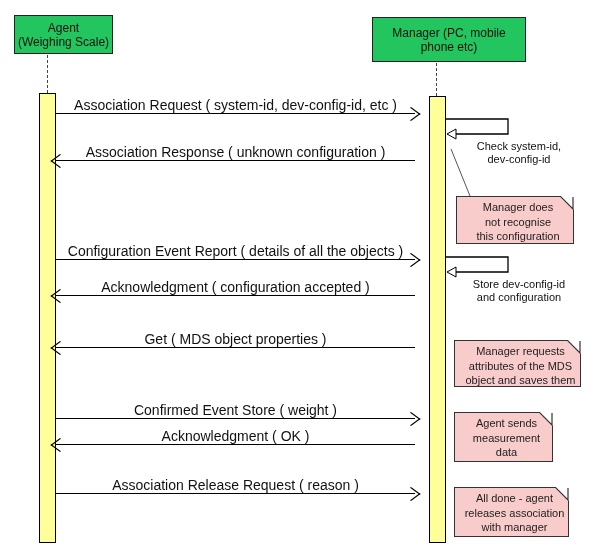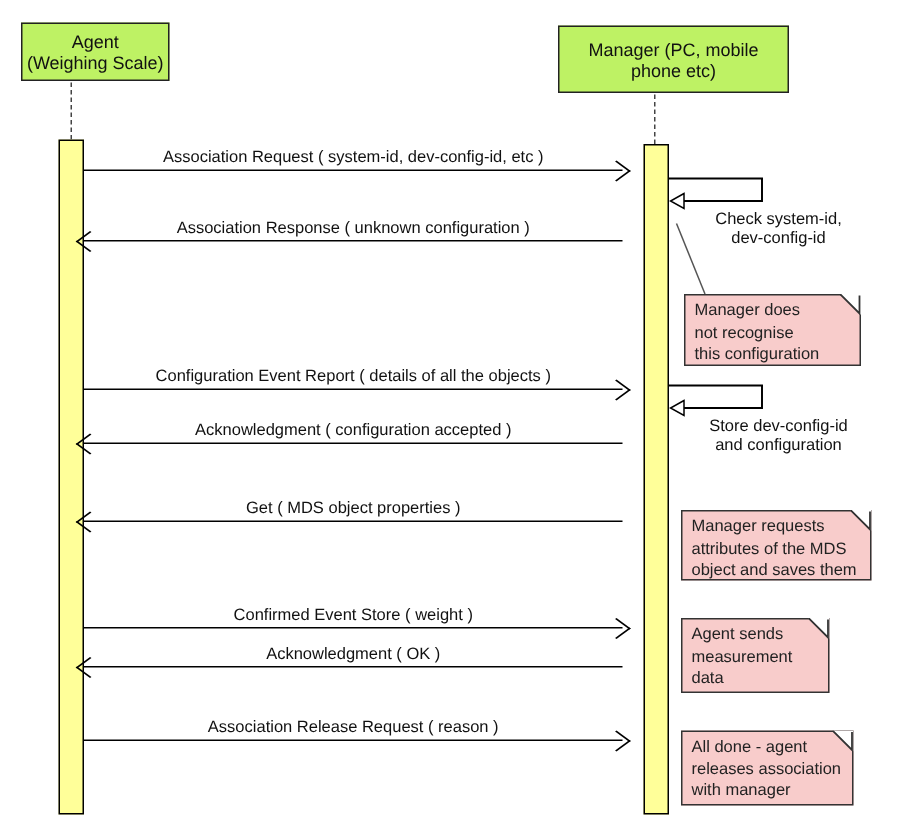--- a/index.html
+++ b/index.html
@@ -3,37 +3,37 @@
 <meta charset="utf-8">
 <style>
   html,body { margin:0; padding:0; background:#ffffff; }
   .canvas {
     position:relative; width:600px; height:559px; background:#ffffff;
     font-family:"Liberation Sans", sans-serif; color:#111; overflow:hidden;
   }
 
   
   .actor {
-    position:absolute; background:#bef264; border:1.5px solid #222;
+    position:absolute; background:#22c55e; border:1.5px solid #222;
     display:flex; align-items:center; justify-content:center;
     text-align:center; font-size:12px; line-height:14px;
     white-space:pre-line; box-sizing:border-box;
   }
 
   
   .lifeline { position:absolute; width:0; border-left:1.5px dashed #444; }
 
   
   .bar {
     position:absolute; width:15px; background:#ffff99;
     border:1px solid #000; box-sizing:content-box;
   }
 
   
-  .msg { position:absolute; left:56px; width:359px; font-size:11px; }
+  .msg { position:absolute; left:56px; width:359px; font-size:14px; }
   .msg .lbl { text-align:center; line-height:13px; height:14px; }
   .msg .line { position:relative; height:0; border-top:1px solid #000; }
   .msg .head {
     position:absolute; width:9px; height:9px; display:block;
     transform:scaleX(1.35) rotate(45deg); transform-origin:center;
   }
   .msg.right .head { right:-1px; top:-5px; border-top:1px solid #000; border-right:1px solid #000; }
   .msg.left  .head { left:-1px;  top:-5px; border-bottom:1px solid #000; border-left:1px solid #000; }
 
   
@@ -42,21 +42,21 @@
     position:absolute; left:14px; top:22px; width:118px;
     text-align:center; line-height:13px; white-space:pre-line;
   }
 
   
   .note {
     position:absolute; background:#f8cccb; border:1px solid #333;
     font-size:11px; box-sizing:border-box;
   }
   .note .fold { position:absolute; top:-1px; right:-1px; }
-  .note .note-text { padding:3px 0 16px 6px; line-height:14.5px; white-space:pre-line; color:#222; }
+  .note .note-text { padding:3px 0 16px 6px; line-height:14.5px; white-space:pre-line; color:#222;text-align:center; }
 
   .connector { position:absolute; }
 </style>
 </head>
 <body>
 
 <div class="canvas">
 
   <div class="actor" style="left:14px; top:15px; width:99px; height:39px;">
     <span>Agent

